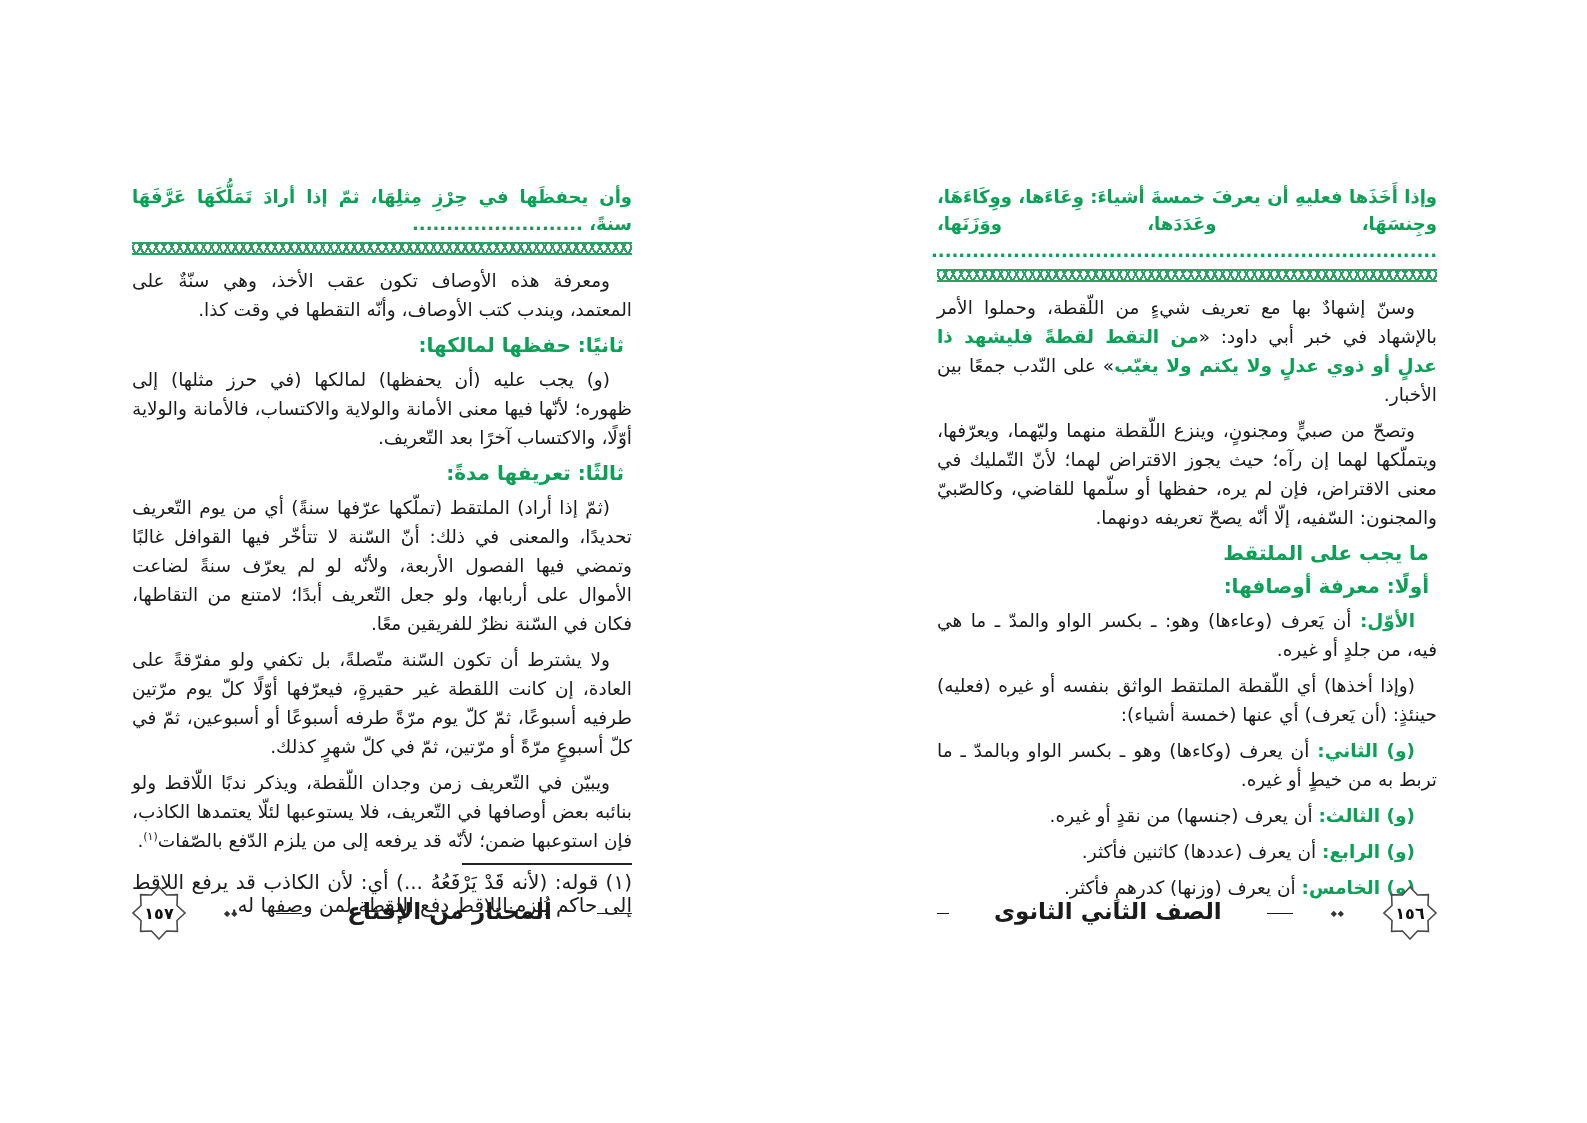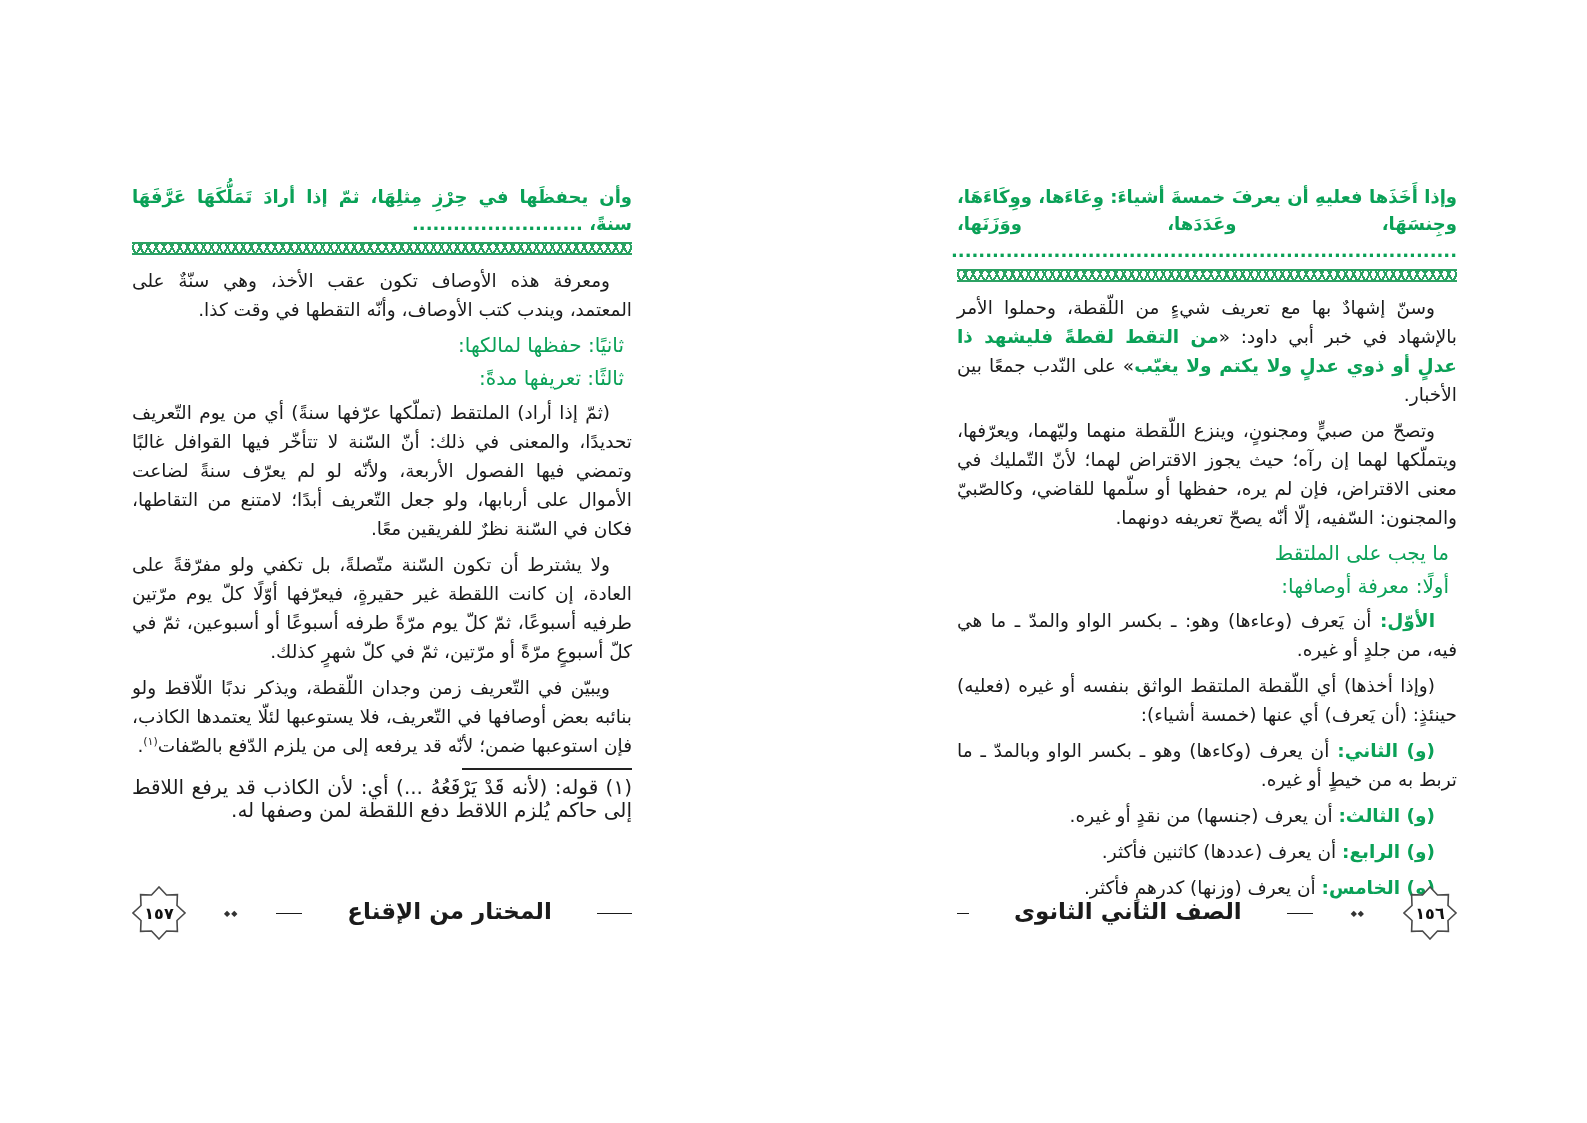--- a/index.html
+++ b/index.html
@@ -1,21 +1,21 @@
 <!DOCTYPE html>
 <html lang="ar" style="--green: #0aa157; --green2: #2ba263; --ink: #1b1b1b;"><head>
 <meta charset="utf-8">
 <style>
   html,body{margin:0;padding:0;background:#ffffff;}
   .canvas{
     position:relative;width:1587px;height:1123px;background:#fff;overflow:hidden;
     font-family:"DejaVu Sans",sans-serif;color:var(--ink,#1b1b1b);
   }
   .col{position:absolute;top:183px;width:500px;direction:rtl;}
-  #col-right{left:957px;}
+  #col-right{left:937px;}
   #col-left{left:132px;}
 
   .matn{
     color:var(--green,#0aa157);font-weight:bold;font-size:18px;line-height:27px;
     text-align:justify;margin:0 0 5px;
   }
   .matn .dots{letter-spacing:1.5px;word-break:break-all;font-weight:bold;}
 
   .divider{
     height:9px;margin:3px 0 11px;
@@ -24,21 +24,21 @@
     background:
       repeating-linear-gradient(62deg,transparent 0 2px,var(--green2,#2ba263) 2px 4px,transparent 4px 7px),
       repeating-linear-gradient(-62deg,transparent 0 2px,var(--green2,#2ba263) 2px 4px,transparent 4px 7px);
   }
 
   p.body{
     font-size:18.5px;line-height:29px;text-align:justify;
     margin:0 0 7px;text-indent:22px;
   }
   h3.green{
-    color:var(--green,#0aa157);font-size:20px;line-height:24px;font-weight:normal;
+    color:var(--green,#0aa157);font-size:20px;line-height:24px;font-weight:bold;
     margin:9px 0 8px;text-indent:8px;
   }
   .glabel,.gquote{color:var(--green,#0aa157);font-weight:bold;}
   sup.fn{font-size:11px;line-height:0;}
 
   .fn-rule{width:170px;border-top:2px solid #222;margin:8px 0 6px auto;}
   p.footnote{font-size:20px;line-height:23px;text-align:justify;margin:0;}
 
   .footer{
     position:absolute;top:702px;left:0;right:0;height:56px;
@@ -100,20 +100,21 @@
   <div class="col" id="col-left">
 
     <div class="matn"><span>وأن يحفظَها في حِرْزِ مِثلِهَا، ثمّ إذا أرادَ تَمَلُّكَهَا عَرَّفَهَا سنةً، </span><span class="dots">.........................</span></div>
 
     <div class="divider"></div>
 
     <p class="body">ومعرفة هذه الأوصاف تكون عقب الأخذ، وهي سنّةٌ على المعتمد، ويندب كتب الأوصاف، وأنّه التقطها في وقت كذا.</p>
 
     <h3 class="green">ثانيًا: حفظها لمالكها:</h3>
 
+    <p class="body">(و) يجب عليه (أن يحفظها) لمالكها (في حرز مثلها) إلى ظهوره؛ لأنّها فيها معنى الأمانة والولاية والاكتساب، فالأمانة والولاية أوّلًا، والاكتساب آخرًا بعد التّعريف.</p>
 
     <h3 class="green">ثالثًا: تعريفها مدةً:</h3>
 
     <p class="body">(ثمّ إذا أراد) الملتقط (تملّكها عرّفها سنةً) أي من يوم التّعريف تحديدًا، والمعنى في ذلك: أنّ السّنة لا تتأخّر فيها القوافل غالبًا وتمضي فيها الفصول الأربعة، ولأنّه لو لم يعرّف سنةً لضاعت الأموال على أربابها، ولو جعل التّعريف أبدًا؛ لامتنع من التقاطها، فكان في السّنة نظرٌ للفريقين معًا.</p>
     <p class="body">ولا يشترط أن تكون السّنة متّصلةً، بل تكفي ولو مفرّقةً على العادة، إن كانت اللقطة غير حقيرةٍ، فيعرّفها أوّلًا كلّ يوم مرّتين طرفيه أسبوعًا، ثمّ كلّ يوم مرّةً طرفه أسبوعًا أو أسبوعين، ثمّ في كلّ أسبوعٍ مرّةً أو مرّتين، ثمّ في كلّ شهرٍ كذلك.</p>
 
     <p class="body"><span>ويبيّن في التّعريف زمن وجدان اللّقطة، ويذكر ندبًا اللّاقط ولو بنائبه بعض أوصافها في التّعريف، فلا يستوعبها لئلّا يعتمدها الكاذب، فإن استوعبها ضمن؛ لأنّه قد يرفعه إلى من يلزم الدّفع بالصّفات</span><sup class="fn">(١)</sup><span>.</span></p>
 
     <div class="fn-rule"></div>
     <p class="footnote">(١) قوله: (لأنه قَدْ يَرْفَعُهُ ...) أي: لأن الكاذب قد يرفع اللاقط إلى حاكم يُلزم اللاقط دفع اللقطة لمن وصفها له.</p>

